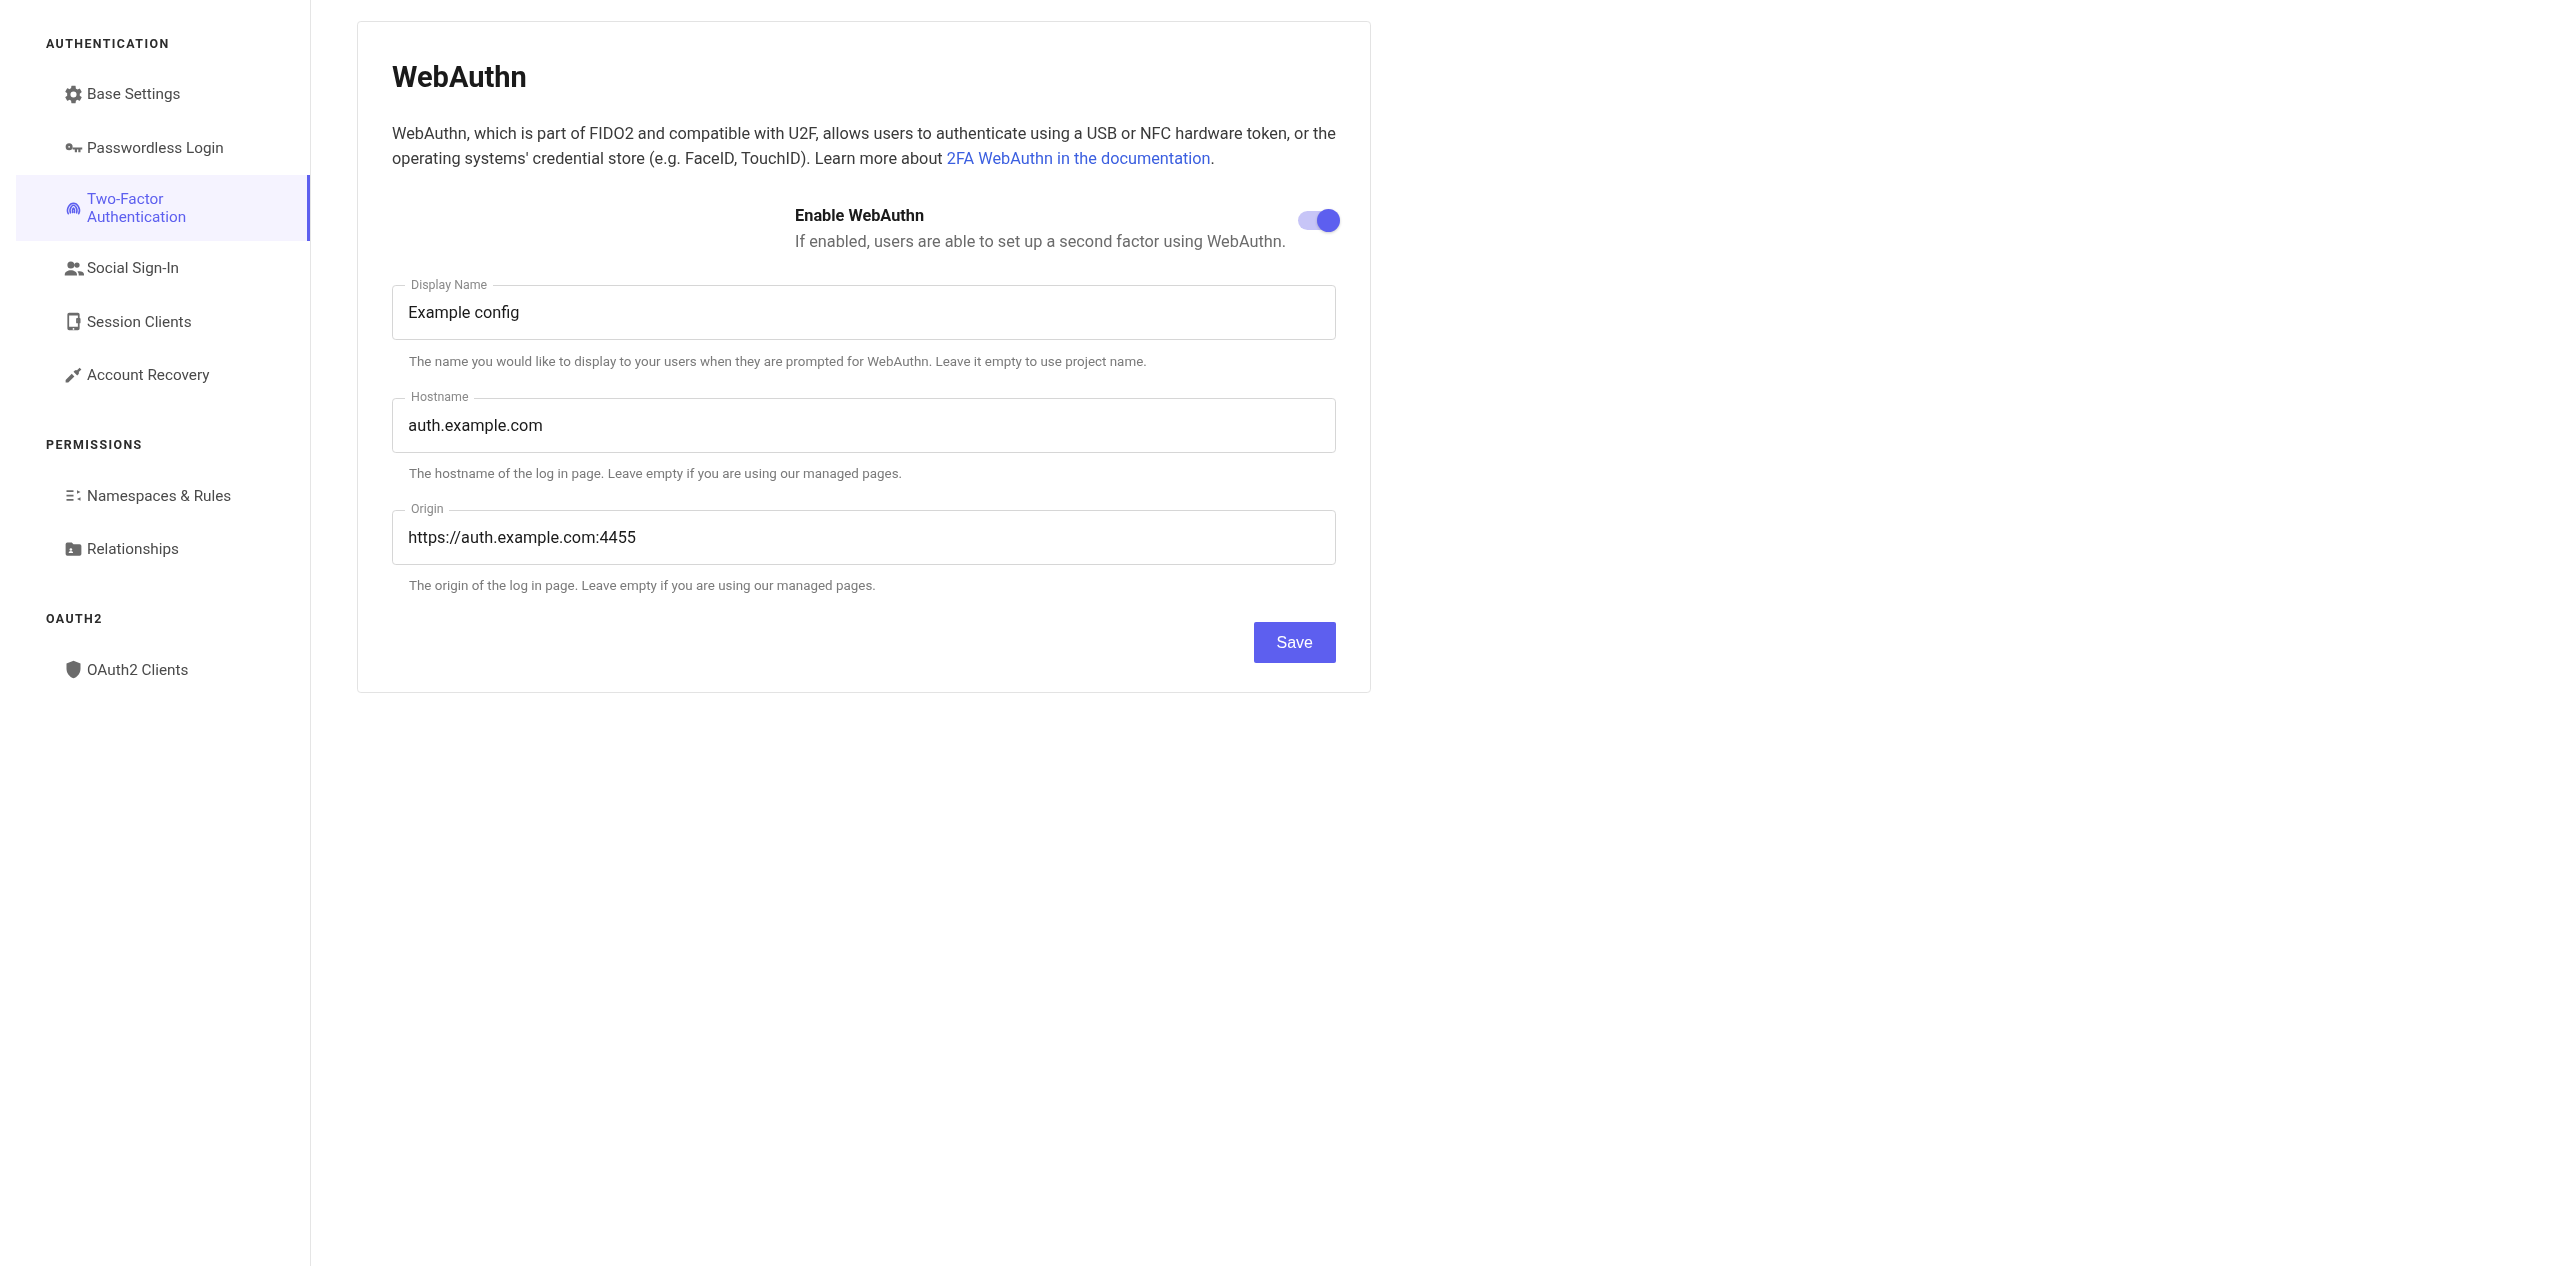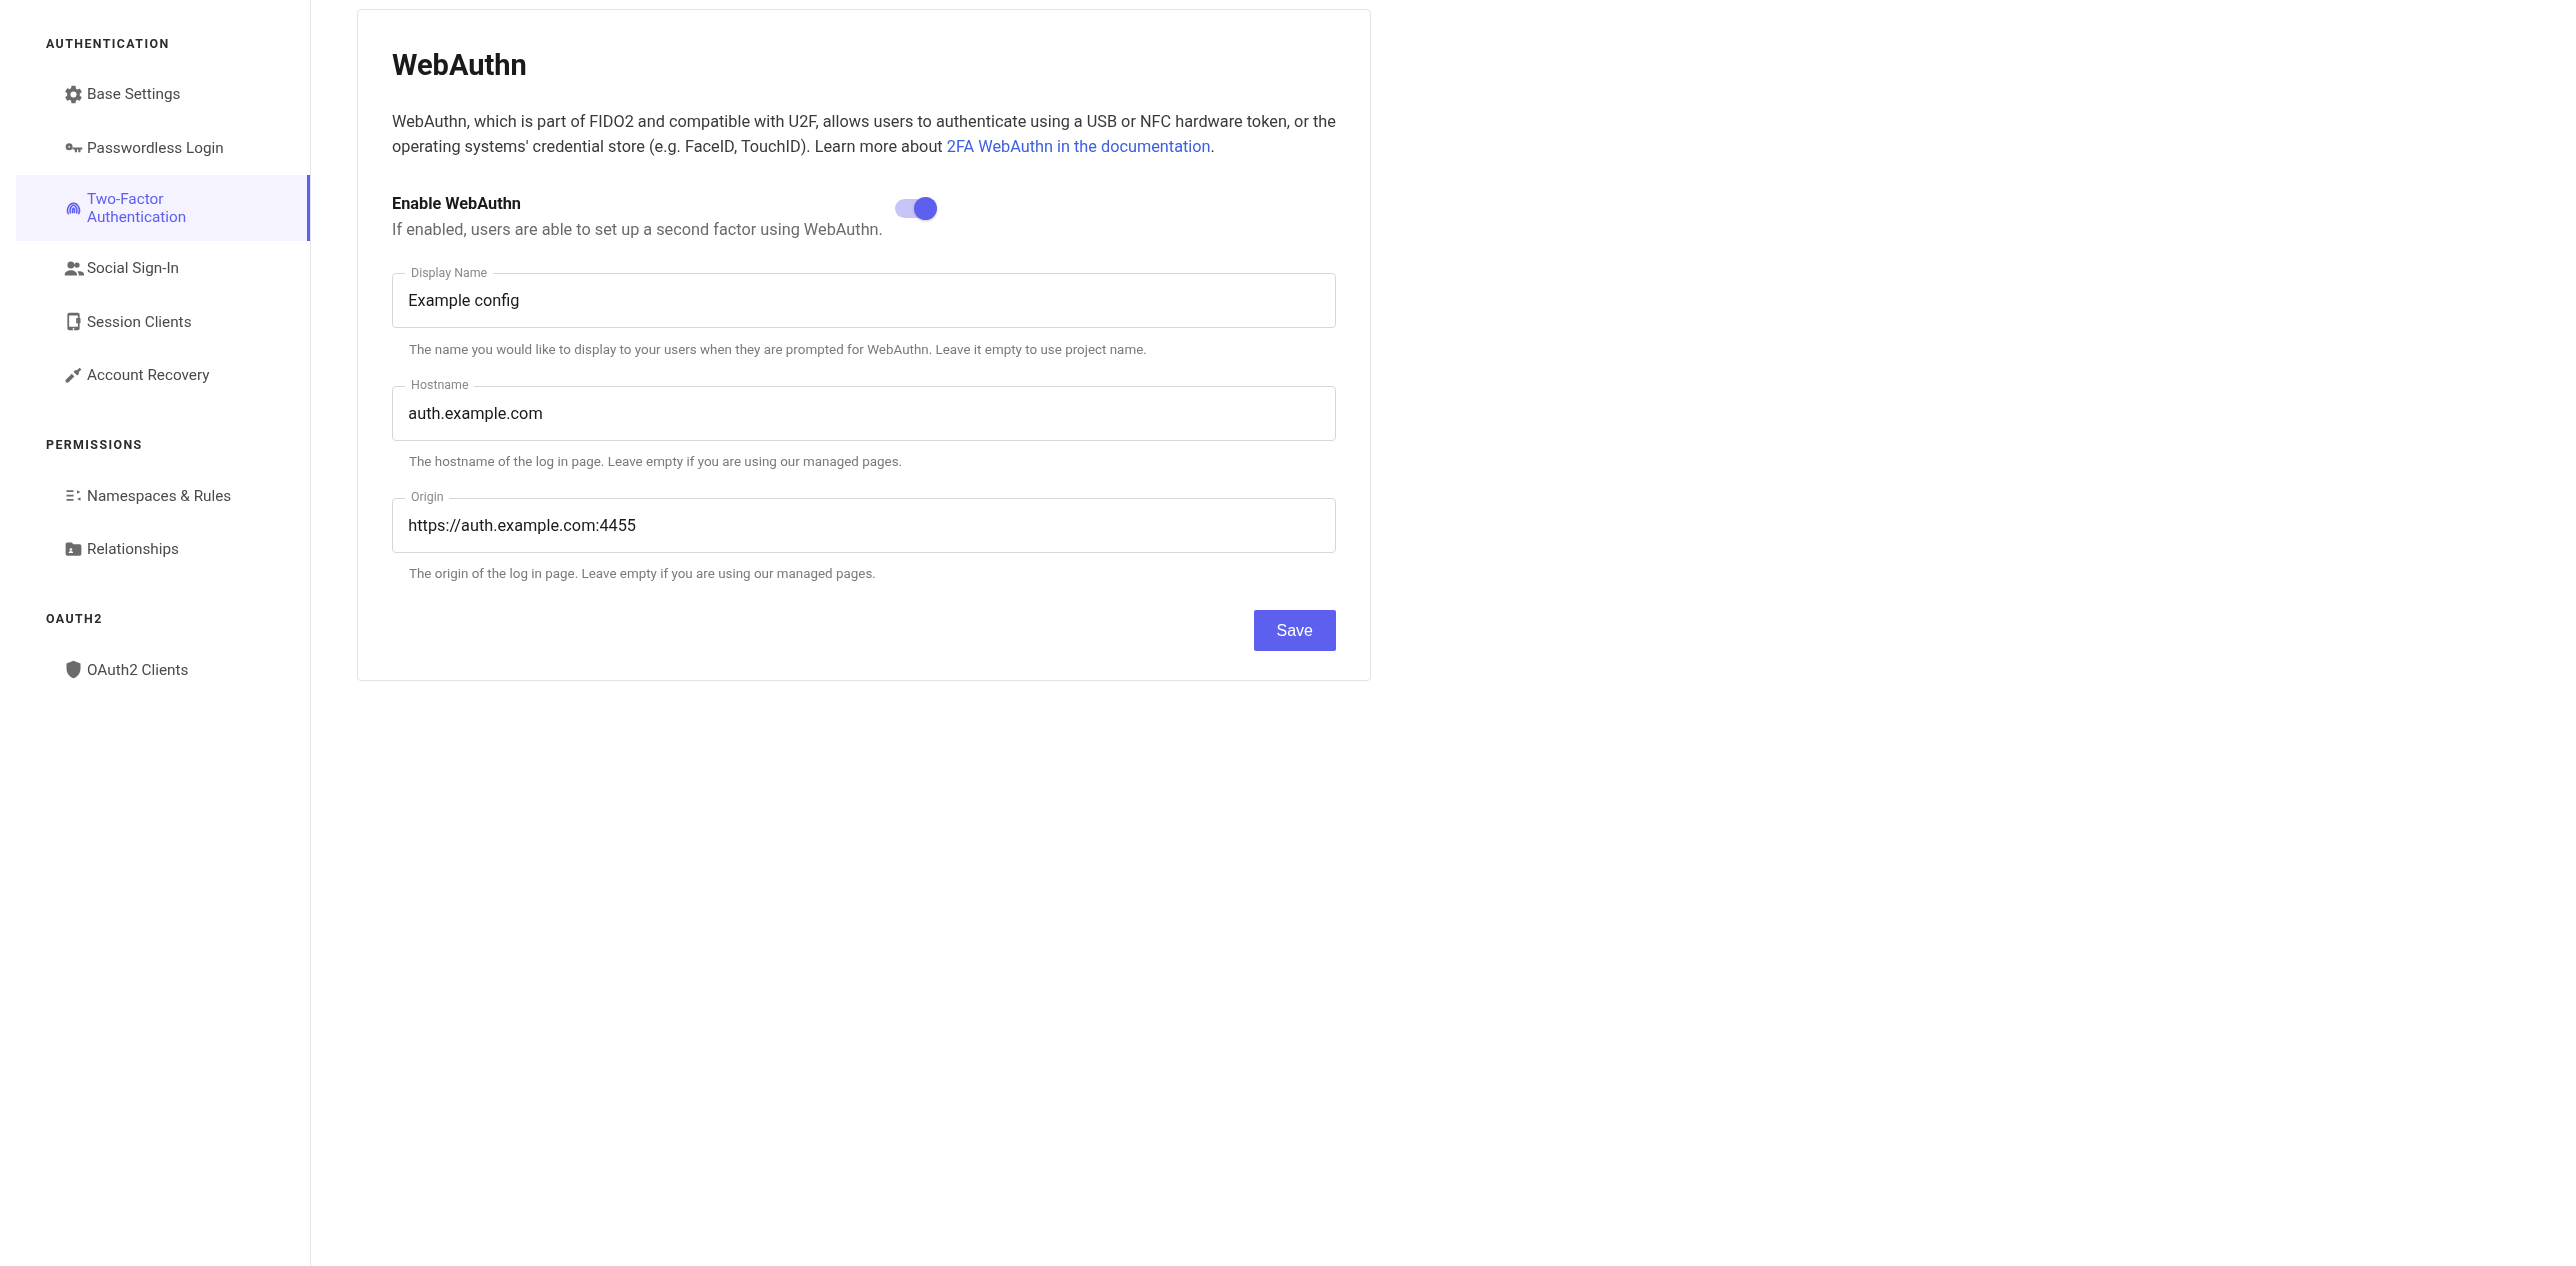--- a/index.html
+++ b/index.html
@@ -51,21 +51,21 @@
     .sidebar-item.active .icon { color: #5d5fef; }
     .sidebar-item.active::after {
       content: "";
       position: absolute;
       right: 0; top: 0; bottom: 0; width: 2.9px;
       background: #5d5fef;
     }
     .section-gap { height: 27px; }
     .main {
       flex: 1;
-      padding: 9px 46px 46px 46px;
+      padding: 21px 46px 46px 46px;
     }
     .card {
       border: 1px solid #e3e3e3;
       border-radius: 3.8px;
       padding: 38px 34px 29px;
       max-width: 1014px;
     }
     .card-title {
       font-size: 29px;
       font-weight: 700;
@@ -75,21 +75,21 @@
     .card-intro {
       font-size: 16.3px;
       color: #3a3a3a;
       line-height: 1.55;
       margin-bottom: 34px;
     }
     .card-intro a { color: #3b5fe0; text-decoration: none; }
     .toggle-row {
       display: flex;
       align-items: flex-start;
-      justify-content: flex-start;
+      justify-content: flex-end;
       gap: 12px;
       margin-bottom: 34px;
     }
     .toggle-title {
       font-size: 16.3px;
       font-weight: 700;
       color: #1a1a1a;
       margin-bottom: 7.7px;
     }
     .toggle-desc {

